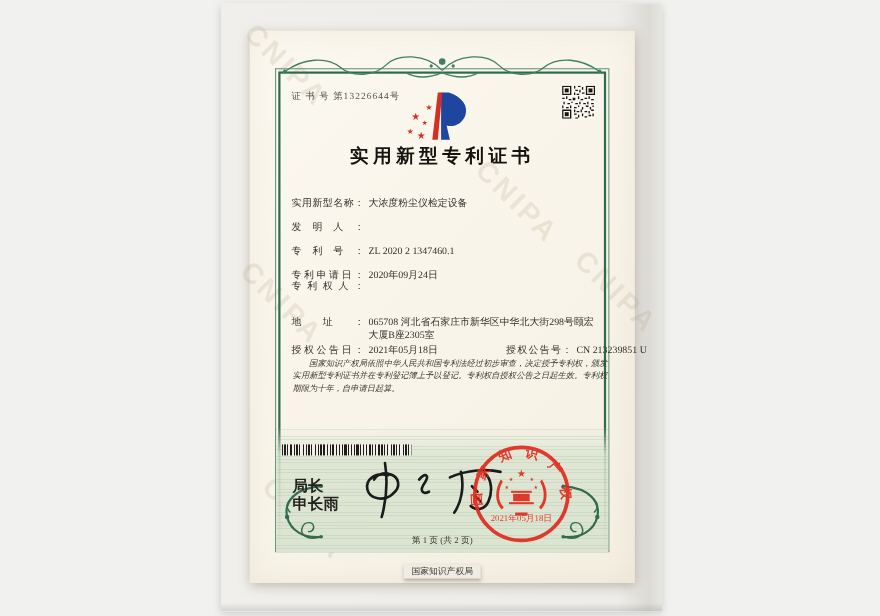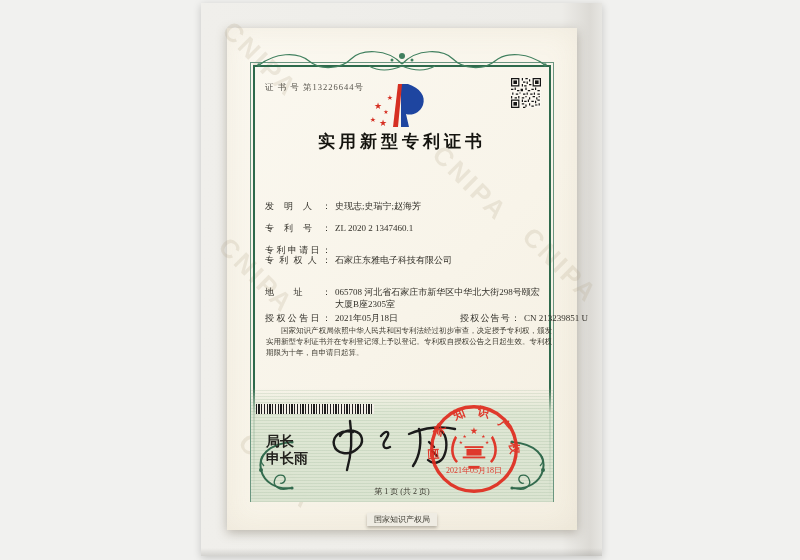--- a/index.html
+++ b/index.html
@@ -73,21 +73,21 @@
   .flabel {
     flex:0 0 66px; width:66px; margin-right:4px;
     text-align:justify; text-align-last:justify; white-space:nowrap;
   }
   .fvalue { flex:1; }
   .grant-pair2 { position:absolute; left:195px; top:0; display:flex; white-space:nowrap; }
   .grant-pair2 .flabel { flex:0 0 60px; width:60px; }
   
   .paras {
     position:absolute; left:39px; top:297px; width:286px;
-    font-size:7.5px; line-height:11px; color:#3c392f; text-align:justify;
+    font-size:7.5px; line-height:11px; color:#3c392f; text-align:justify;font-style:italic;
   }
   .paras p { text-indent:2em; margin:0; }
   
   .barcode {
     position:absolute; left:29px; top:376px; width:118px; height:10px;
     background:repeating-linear-gradient(90deg,
       #1d1d1d 0 1px,#f2efe6 1px 2px,#1d1d1d 2px 4px,#f2efe6 4px 5px,
       #1d1d1d 5px 6px,#f2efe6 6px 8px,#1d1d1d 8px 9px,#f2efe6 9px 11px);
   }
   .signer {
@@ -192,34 +192,37 @@
         <path fill-rule="evenodd" d="M18 0h7v7h-7zM19 1v5h5V1z"></path>
           <rect x="20" y="2" width="3" height="3"></rect>
         <path fill-rule="evenodd" d="M0 18h7v7H0zM1 19v5h5v-5z"></path>
           <rect x="2" y="20" width="3" height="3"></rect>
         <path d="M9 0h1v2H9zM12 0h2v1h-2zM15 1h1v2h-1zM10 3h2v1h-2zM13 3h1v2h-1zM9 5h1v2H9zM11 6h2v1h-2zM15 5h2v1h-2zM0 9h2v1H0zM3 8h1v2H3zM5 10h2v1H5zM8 9h2v2H8zM12 8h1v2h-1zM14 10h2v1h-2zM17 9h2v1h-2zM20 8h1v2h-1zM22 10h2v1h-2zM1 12h1v2H1zM4 13h2v1H4zM7 12h1v1H7zM10 13h2v1h-2zM13 12h1v2h-1zM16 13h2v1h-2zM19 12h1v2h-1zM22 13h2v1h-2zM0 15h1v2H0zM3 16h2v1H3zM6 15h1v2H6zM9 16h2v1H9zM12 15h1v1h-1zM15 16h1v2h-1zM18 15h2v1h-2zM21 16h1v2h-1zM23 15h1v1h-1zM9 18h1v2H9zM11 19h2v1h-2zM14 18h1v2h-1zM17 19h2v1h-2zM20 19h1v2h-1zM22 18h2v1h-2zM9 21h2v1H9zM12 22h1v2h-1zM15 21h1v2h-1zM17 23h2v1h-2zM20 22h2v1h-2zM23 21h1v2h-1zM10 24h2v1h-2z"></path>
       </g>
     </svg>
 
     <div class="title">实用新型专利证书</div>
 
+    <div class="frow" style="top:150px">
+      <span class="flabel">实用新型名称：</span>
+      <span class="fvalue">大浓度粉尘仪检定设备</span>
+    </div>
     <div class="frow" style="top:172px">
       <span class="flabel">发明人：</span>
-      <span class="fvalue">史现志;史瑞宁;赵海芳</span>
     </div>
     <div class="frow" style="top:194px">
       <span class="flabel">专利号：</span>
       <span class="fvalue">ZL 2020 2 1347460.1</span>
     </div>
     <div class="frow" style="top:216px">
       <span class="flabel">专利申请日：</span>
+      <span class="fvalue">2020年09月24日</span>
     </div>
     <div class="frow" style="top:226px">
       <span class="flabel">专利权人：</span>
-      <span class="fvalue">石家庄东雅电子科技有限公司</span>
     </div>
     <div class="frow" style="top:258px">
       <span class="flabel">地址：</span>
       <span class="fvalue">065708 河北省石家庄市新华区中华北大街298号颐宏大厦B座2305室</span>
     </div>
     <div class="frow" style="top:284px">
       <span class="flabel">授权公告日：</span>
       <span class="fvalue" style="flex:0 0 auto">2021年05月18日</span>
       <span class="grant-pair2">
         <span class="flabel">授权公告号：</span>

